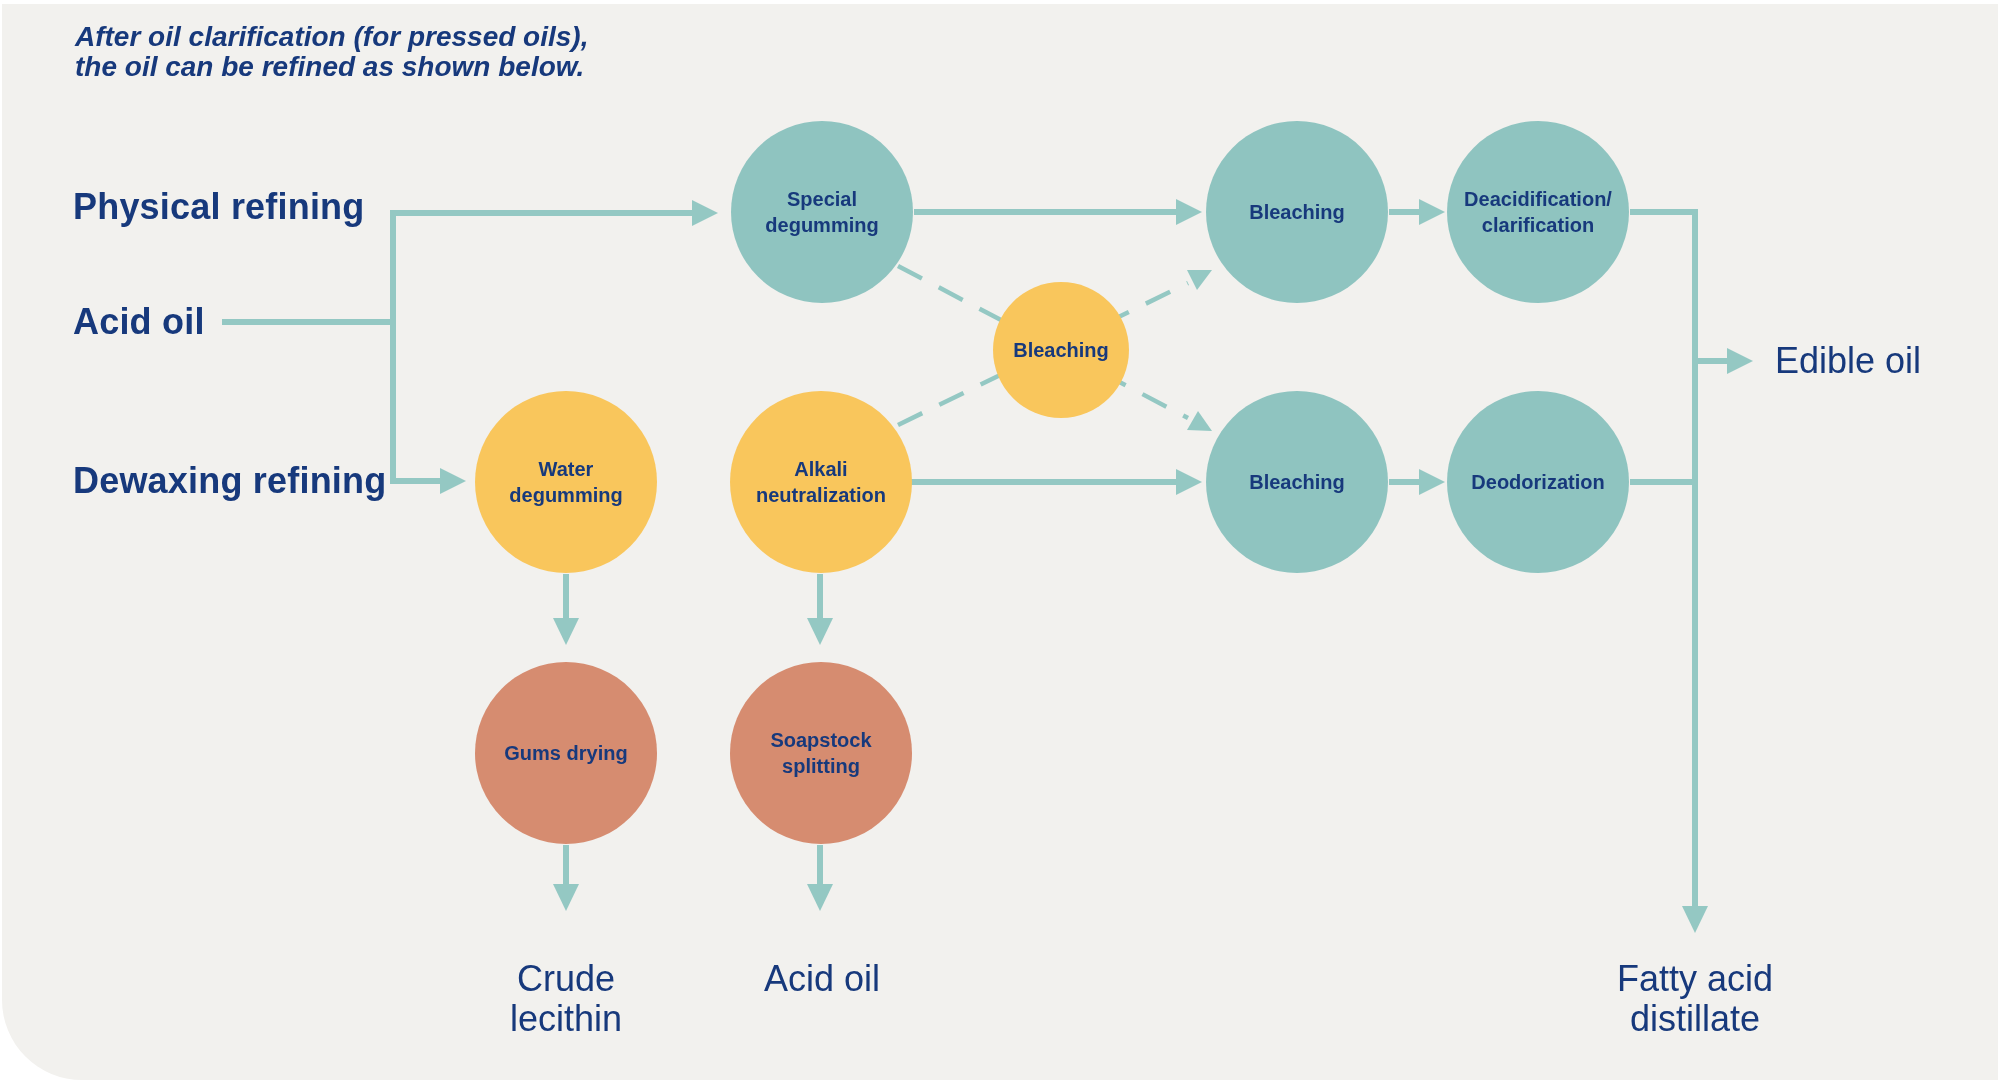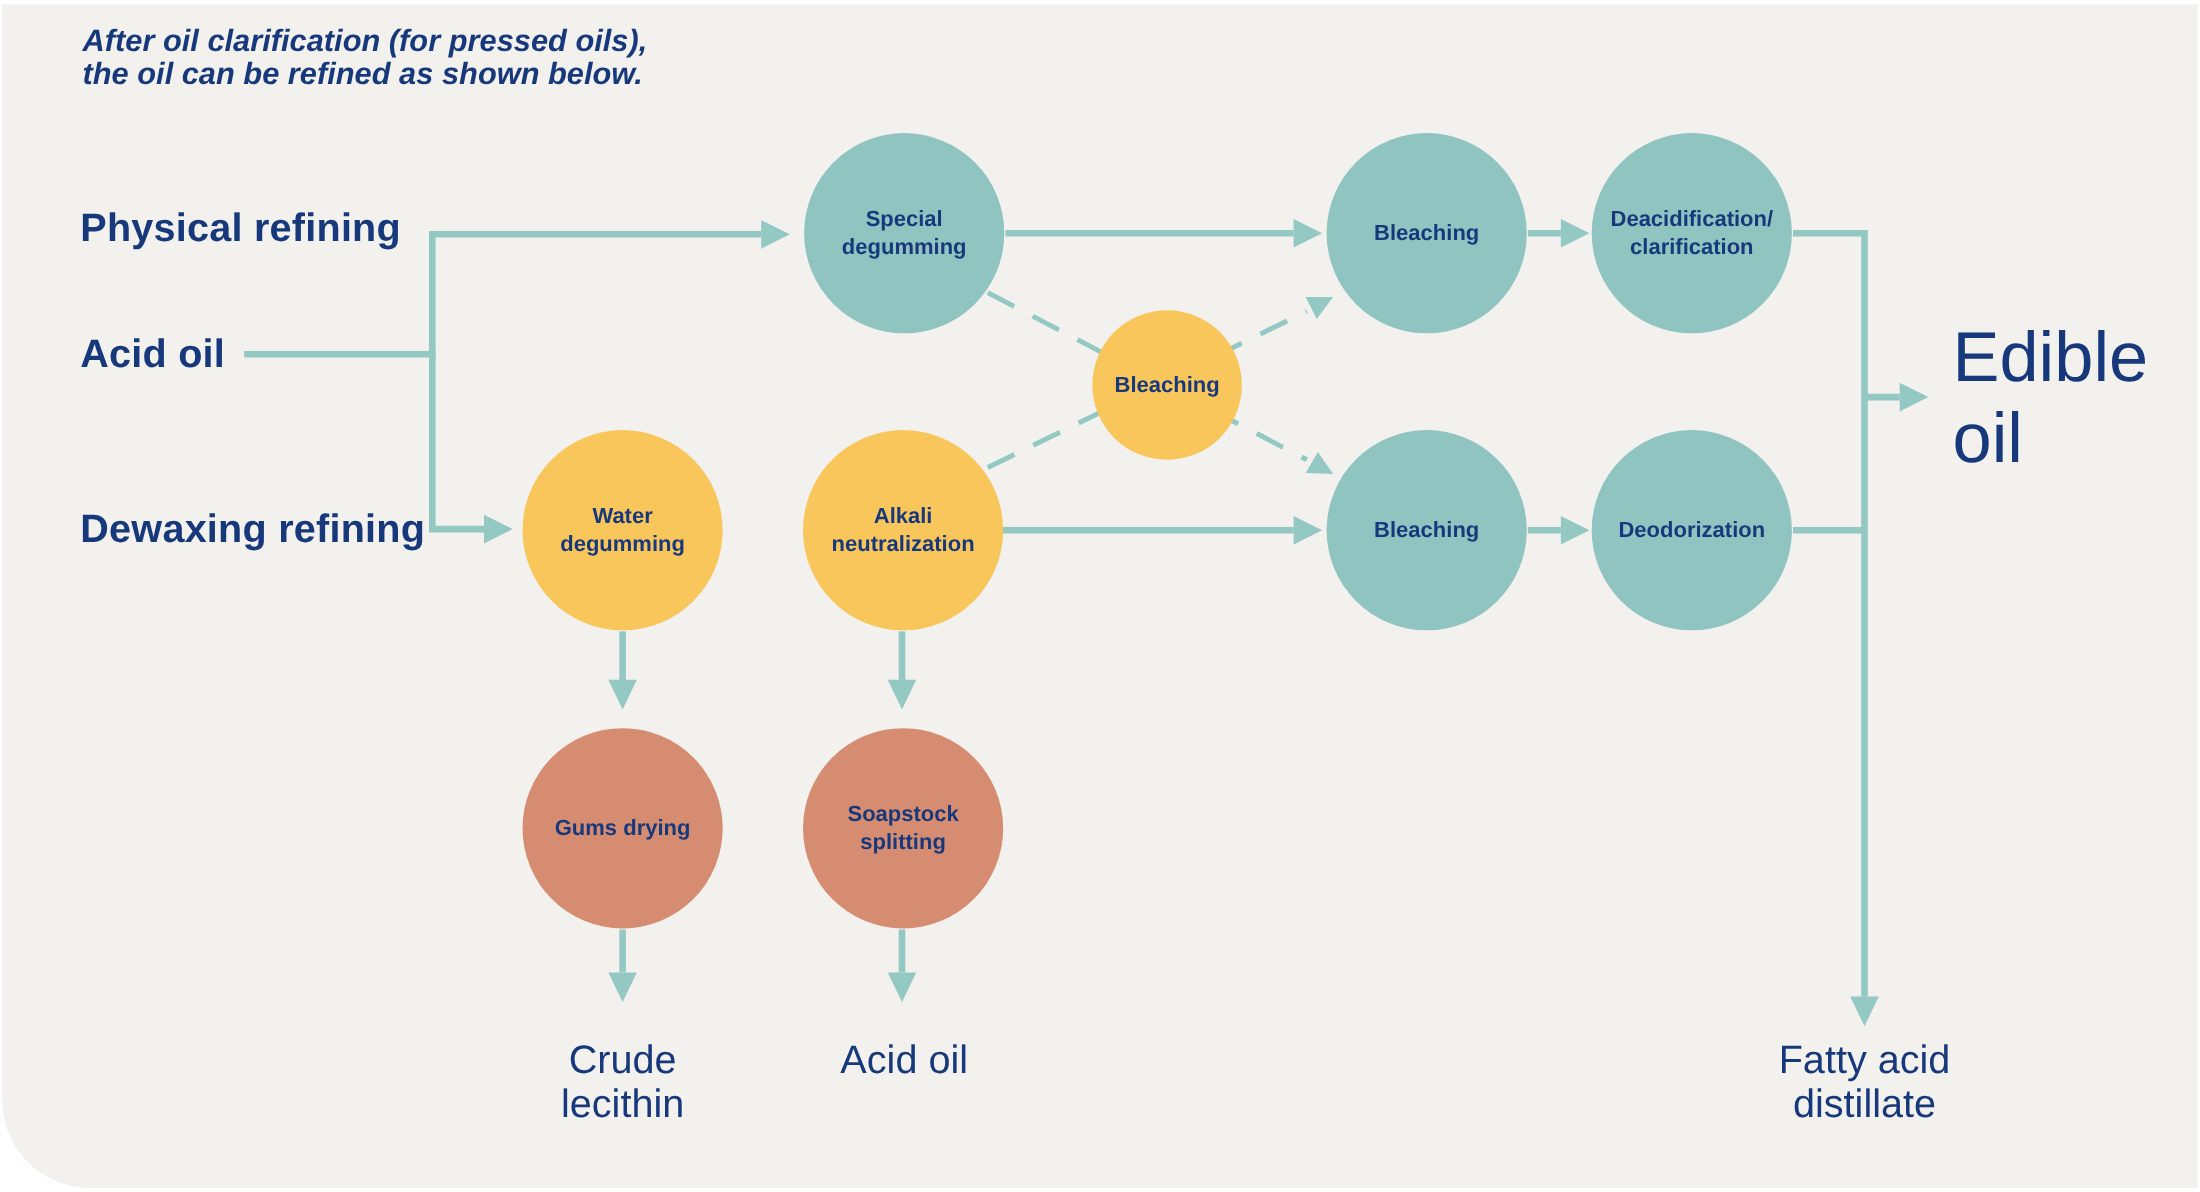--- a/index.html
+++ b/index.html
@@ -40,25 +40,25 @@
   .title-note{
     position:absolute;left:75px;top:22px;
     font-style:italic;font-weight:700;font-size:28px;line-height:30px;
   }
   .side-label{
     position:absolute;left:73px;transform:translateY(-50%);
     font-size:36px;font-weight:700;letter-spacing:0.2px;
   }
   .out-label{
     position:absolute;transform:translate(-50%,-50%);
-    font-size:36px;font-weight:400;text-align:center;line-height:1.1;
+    font-size:36px;font-weight:400;text-align:center;line-height:1.1;margin-top:16px;
   }
   .edible{
     position:absolute;left:1775px;top:361px;transform:translateY(-50%);
-    font-size:64px;font-weight:400;
+    font-size:36px;font-weight:400;
   }
 </style>
 </head>
 <body>
 
 <div class="stage">
   <div class="canvas"></div>
 
   <svg class="connectors" width="2000" height="1084" viewBox="0 0 2000 1084">
 

